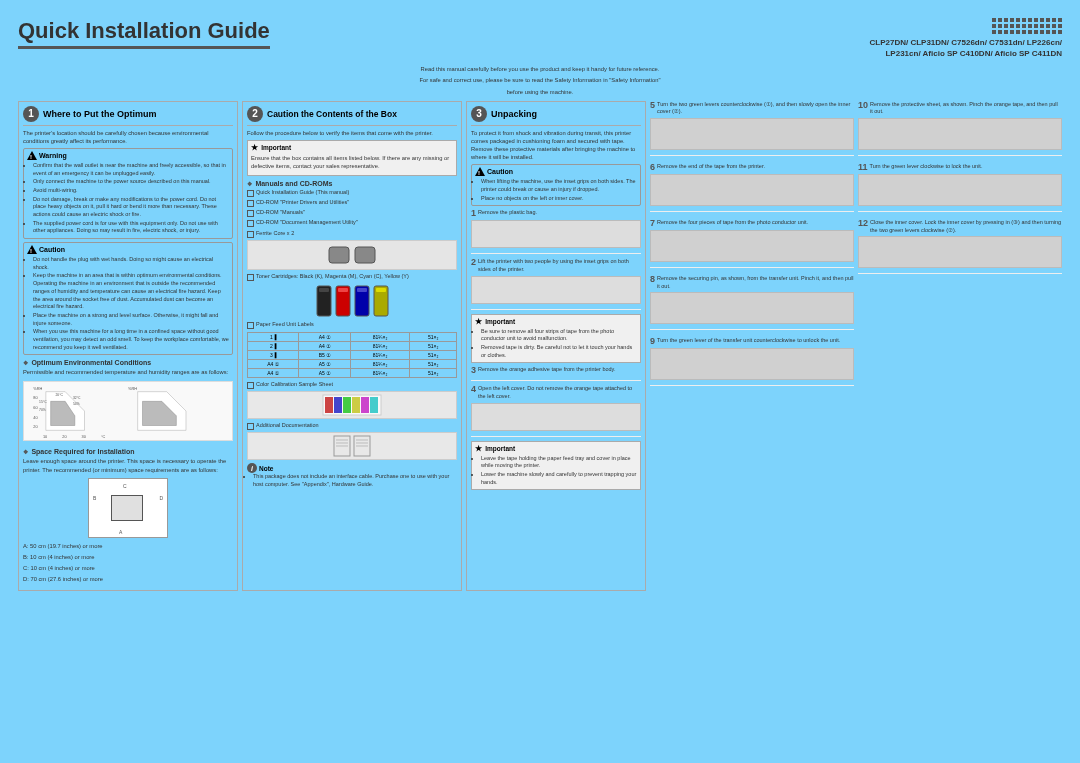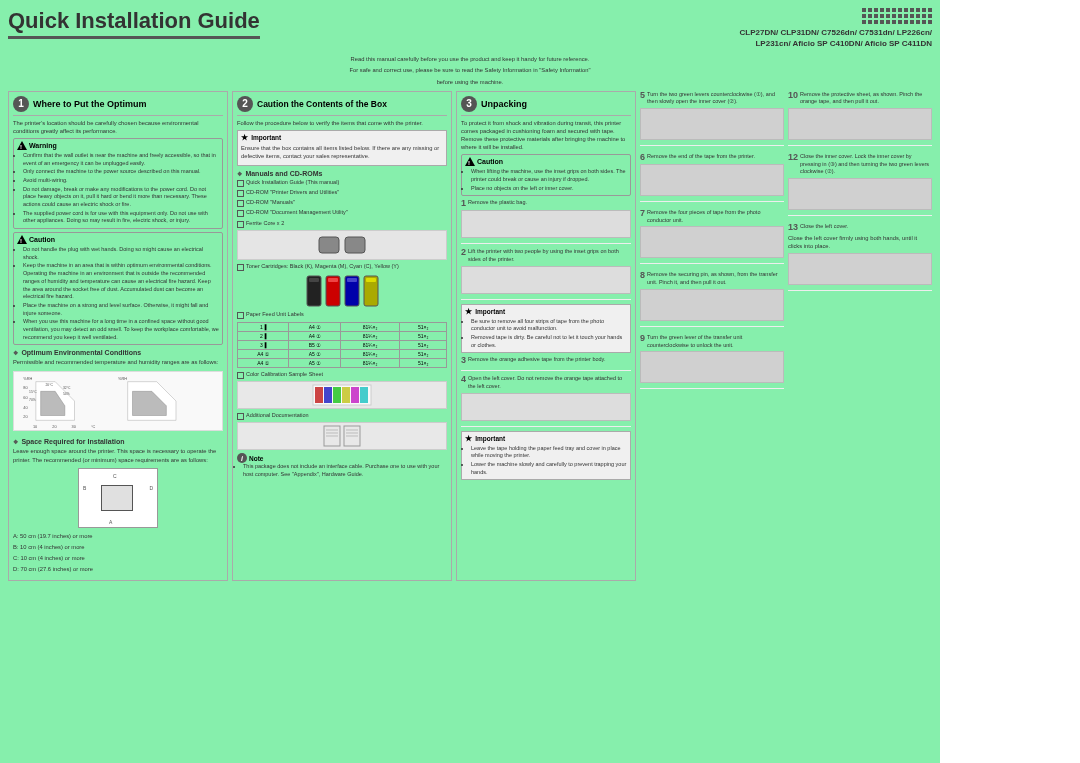--- a/index.html
+++ b/index.html
@@ -7,24 +7,24 @@
       font-family: Arial, Helvetica, sans-serif;
       background: #fff;
       color: #000;
       font-size: 6.5px;
       width: 1080px;
       min-height: 763px;
       overflow: hidden;
     }
 
     .page {
-      width: 940px;
+      width: 1080px;
       min-height: 763px;
-      background: #86efac;
-      padding: 8px;
+      background: #7dd3fc;
+      padding: 18px;
       position: relative;
     }
 
     
     .header {
       display: flex;
       justify-content: space-between;
       align-items: flex-start;
       margin-bottom: 6px;
     }
@@ -760,37 +760,36 @@
       <div style="display:flex; flex-direction:column; gap:3px;">
 
         <div class="numbered-step">
           <div class="numbered-step-header">
             <span class="big-num">10</span>
             <span class="step-desc">Remove the protective sheet, as shown. Pinch the orange tape, and then pull it out.</span>
           </div>
           <div class="step-img" style="height:32px; background:#d0d0d0;"></div>
         </div>
 
+        <div class="numbered-step">
+          <div class="numbered-step-header">
+            <span class="big-num">11</span>
+            <span class="step-desc">Turn the green lever clockwise to lock the unit.</span>
+          </div>
+          <div class="step-img" style="height:32px; background:#d0d0d0;"></div>
+        </div>
 
         <div class="numbered-step">
           <div class="numbered-step-header">
             <span class="big-num">12</span>
             <span class="step-desc">Close the inner cover. Lock the inner cover by pressing in (③) and then turning the two green levers clockwise (②).</span>
           </div>
           <div class="step-img" style="height:32px; background:#d0d0d0;"></div>
         </div>
 
-        <div class="numbered-step">
-          <div class="numbered-step-header">
-            <span class="big-num">13</span>
-            <span class="step-desc">Close the left cover.</span>
-          </div>
-          <div class="body-text">Close the left cover firmly using both hands, until it clicks into place.</div>
-          <div class="step-img" style="height:32px; background:#d0d0d0;"></div>
-        </div>
 
 
       </div>
     </div>
 
   </div>
 
 </div>
 
 </body></html>

